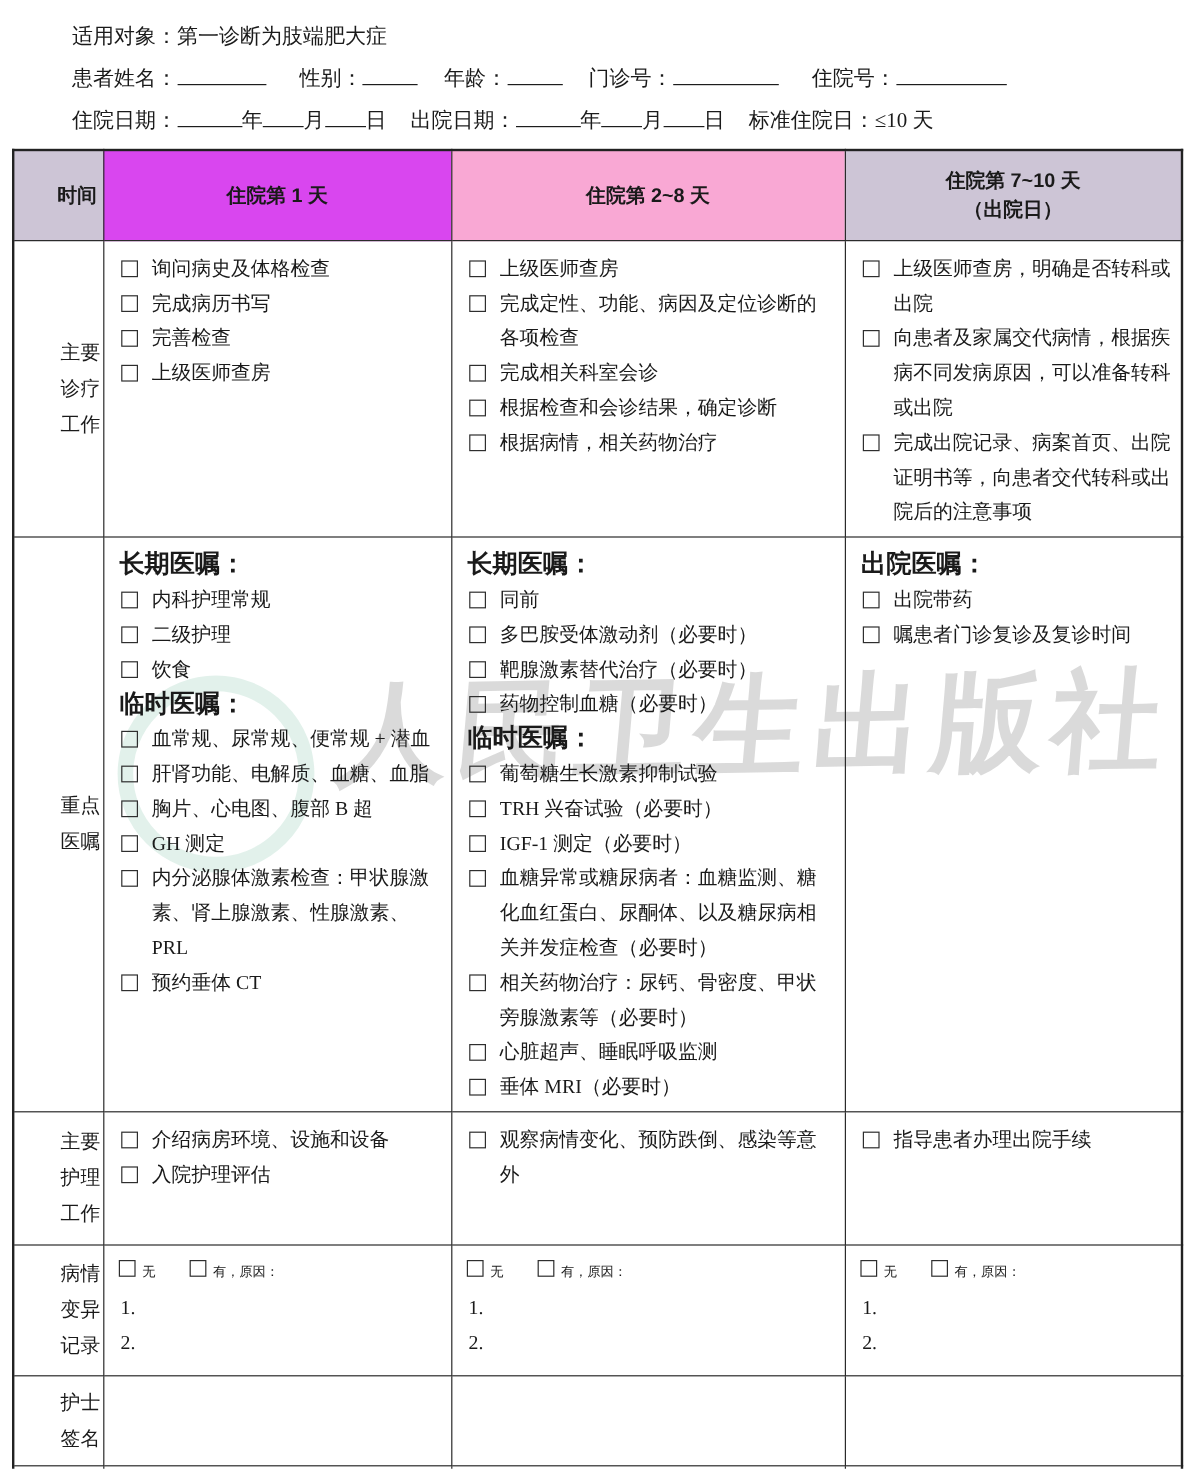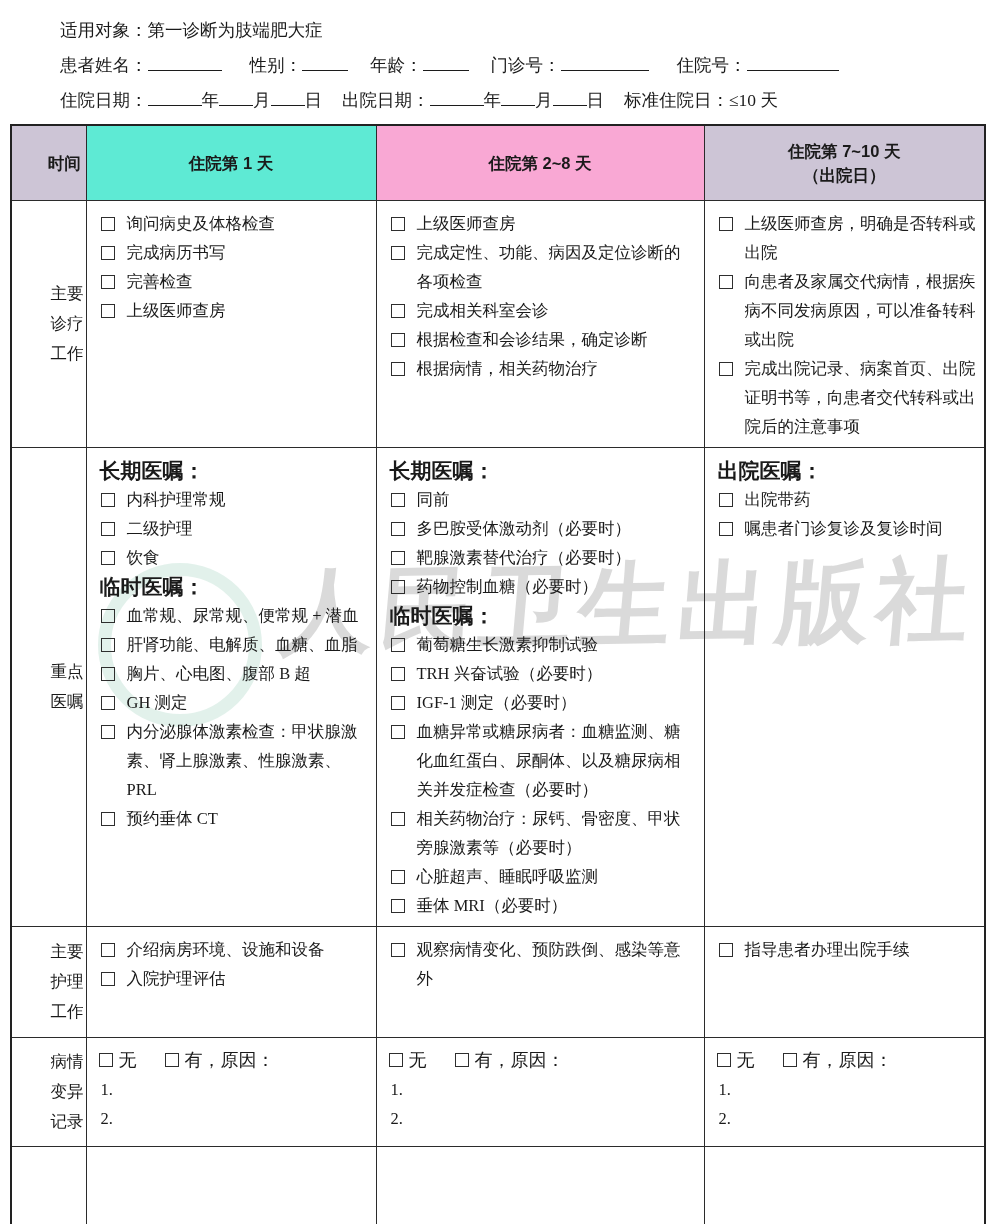--- a/index.html
+++ b/index.html
@@ -70,21 +70,21 @@
   }
   .cb2{
     display:inline-block;width:12px;height:12px;border:1.7px solid #2e2e2e;
     margin-right:6px;vertical-align:-1px;
   }
   .heading{
     font-family:"Liberation Sans","DejaVu Sans",sans-serif;
     font-weight:bold;font-size:21px;line-height:29px;padding-left:1px;
   }
   .plain{font-size:16.5px;line-height:29px;padding-left:2px;}
-  .dual{font-size:18px;line-height:29px;white-space:nowrap;}
+  .dual{font-size:11px;line-height:29px;white-space:nowrap;}
   .dual .opt{margin-right:28px;}
   .dual .opt:last-child{margin-right:0;}
 </style>
 </head>
 <body>
 
 <div class="sheet">
 
   <div class="top">
     <div class="line">适用对象：第一诊断为肢端肥大症</div>
@@ -100,21 +100,21 @@
       <col style="width:75px">
       <col style="width:290px">
       <col style="width:328px">
       <col style="width:281px">
     </colgroup>
     <thead id="cp-thead">
         <tr>
           <th class="hdr" style="background: rgb(205, 197, 214); padding-left: 33px;">
             <div>时间</div>
           </th>
-          <th class="hdr" style="background: #5eead4;">
+          <th class="hdr" style="background: #d946ef;">
             <div>住院第 1 天</div>
           </th>
           <th class="hdr" style="background: #f9a8d4;">
             <div>住院第 2~8 天</div>
           </th>
           <th class="hdr" style="background: rgb(205, 197, 214);">
             <div>住院第 7~10 天</div>
             <div>（出院日）</div>
           </th>
         </tr>
@@ -216,20 +216,29 @@
             <div class="dual"><span class="opt"><span class="cb2"></span><span>无</span></span><span class="opt"><span class="cb2"></span><span>有，原因：</span></span></div>
             <div class="plain">1.</div>
             <div class="plain">2.</div>
           </td>
           <td class="content-cell">
             <div class="dual"><span class="opt"><span class="cb2"></span><span>无</span></span><span class="opt"><span class="cb2"></span><span>有，原因：</span></span></div>
             <div class="plain">1.</div>
             <div class="plain">2.</div>
           </td>
         </tr>
+        <tr class="r4">
+          <td class="label-cell">
+            <div>护士</div>
+            <div>签名</div>
+          </td>
+          <td class="content-cell"></td>
+          <td class="content-cell"></td>
+          <td class="content-cell"></td>
+        </tr>
         <tr class="r5">
           <td class="label-cell"></td>
           <td class="content-cell"></td>
           <td class="content-cell"></td>
           <td class="content-cell"></td>
         </tr>
       </tbody>
   </table>
 
 </div>

